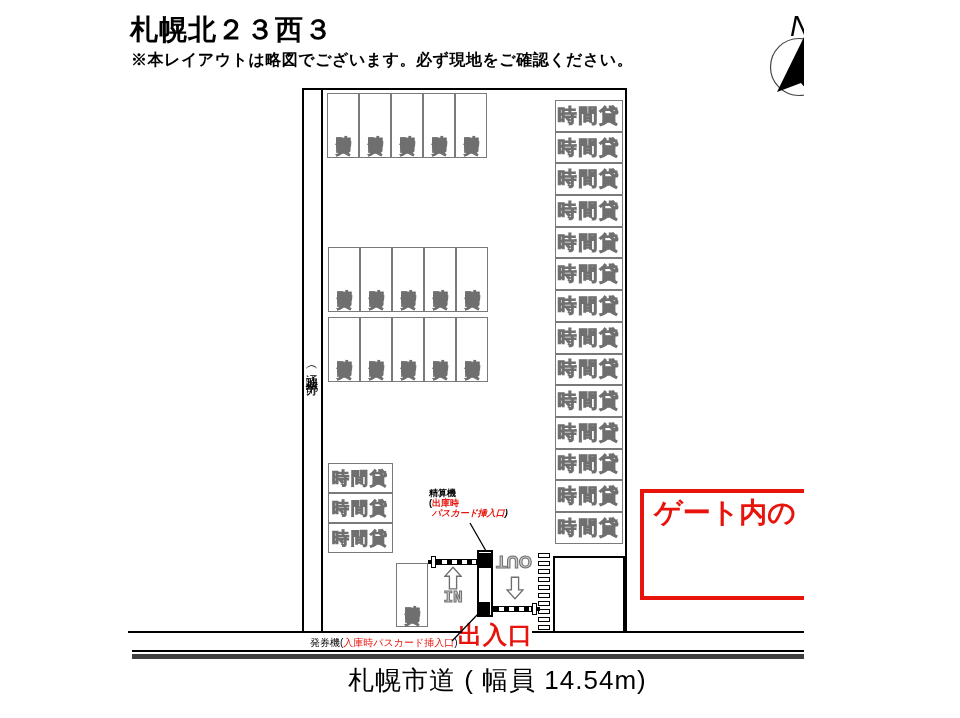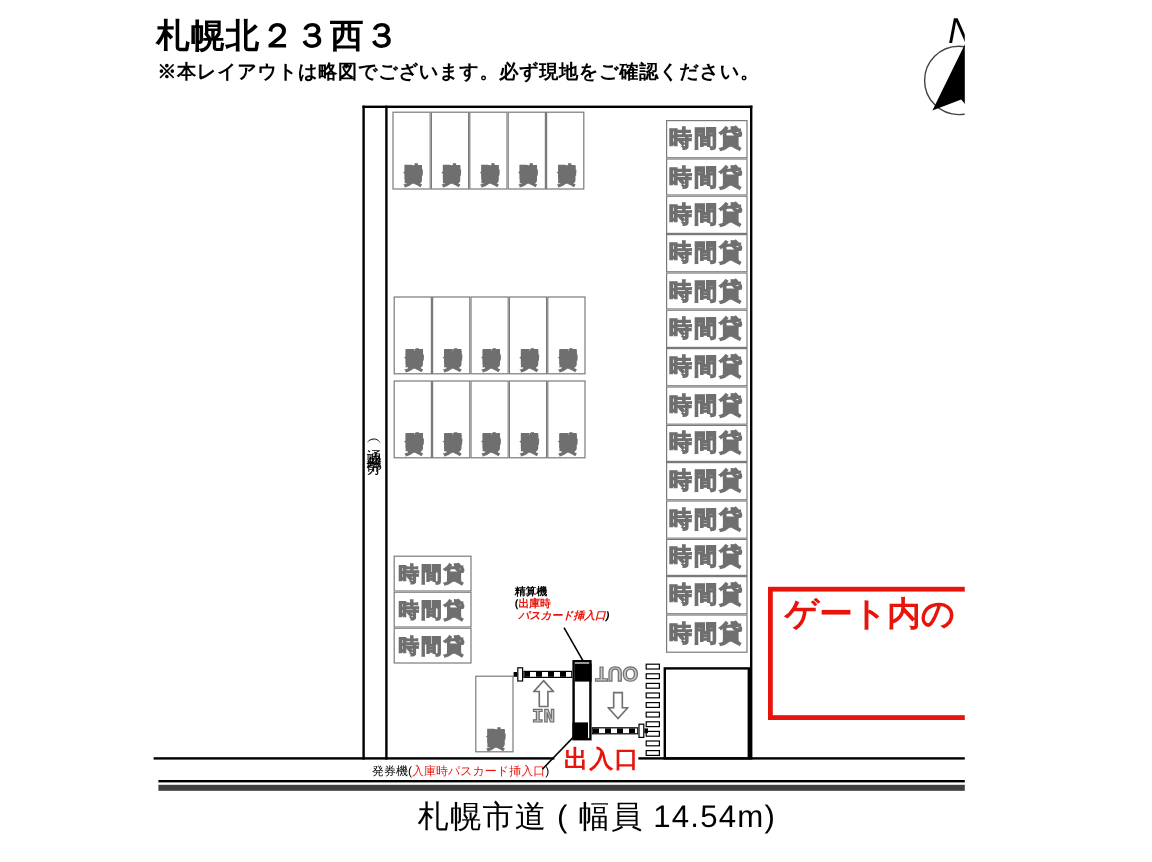--- a/index.html
+++ b/index.html
@@ -76,21 +76,21 @@
   #out-label{left:495px;top:551px;width:38px;text-align:center;font-size:17px;transform:rotate(180deg);}
 
   #exit-fence{left:538px;top:553px;display:flex;flex-direction:column;gap:3px;}
   .fence-rung{width:12px;height:5px;box-sizing:border-box;border:1px solid #000;background:#fff;}
 
   
   #pay-label{left:429px;top:488px;font-size:9px;font-weight:bold;line-height:10px;}
   #pay-label .indent{padding-left:3px;font-style:italic;}
   .red{color:var(--red,#e8140c);text-align:right;}
   #ticket-label{left:310px;top:636px;font-size:10px;font-weight:normal;}
-  #entrance-label{left:470px;top:619px;font-size:20px;font-weight:bold;color:var(--red,#e8140c);letter-spacing:1px;}
+  #entrance-label{left:458px;top:619px;font-size:24px;font-weight:bold;color:var(--red,#e8140c);letter-spacing:1px;}
 
   
   .bottom-line{top:631px;height:2px;background:#000;}
   #bottom-line-left{left:128px;width:334px;}
   #bottom-line-right{left:532px;width:306px;}
   #road-thin-line{left:132px;top:650px;width:706px;height:2px;background:#000;}
   #road-thick-bar{left:132px;top:654px;width:706px;height:5px;background:var(--roadbar,#3f3f3f);}
   #road-label{left:348px;top:663px;font-size:26px;font-weight:500;letter-spacing:1px;}
 
   #leader-lines{left:0;top:0;width:960px;height:718px;pointer-events:none;z-index:5;}

